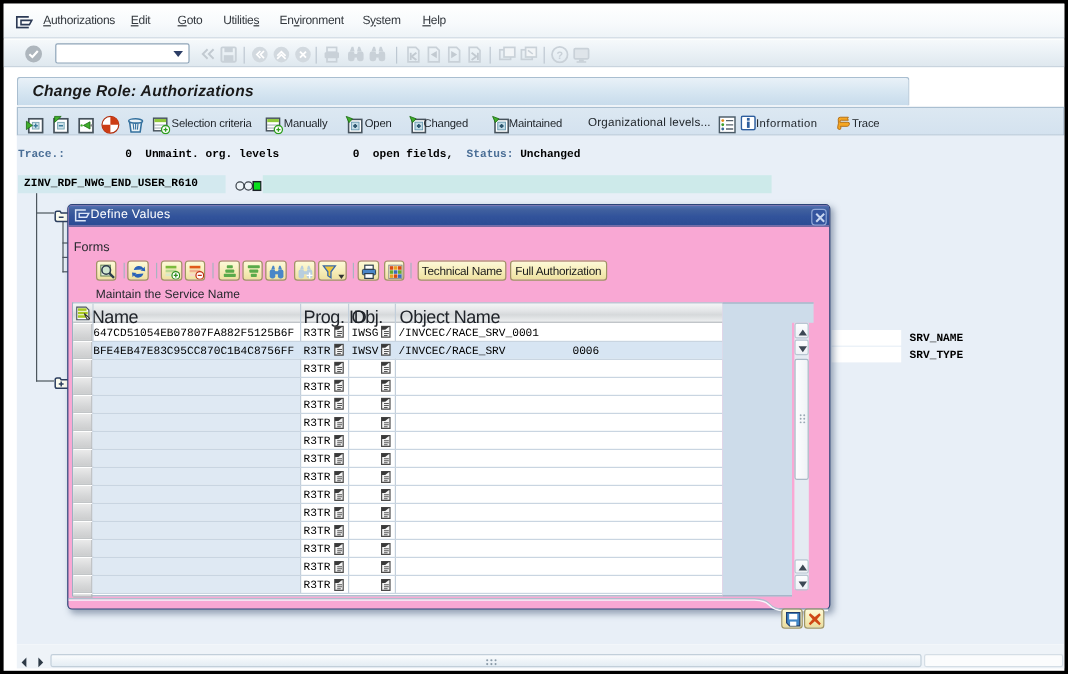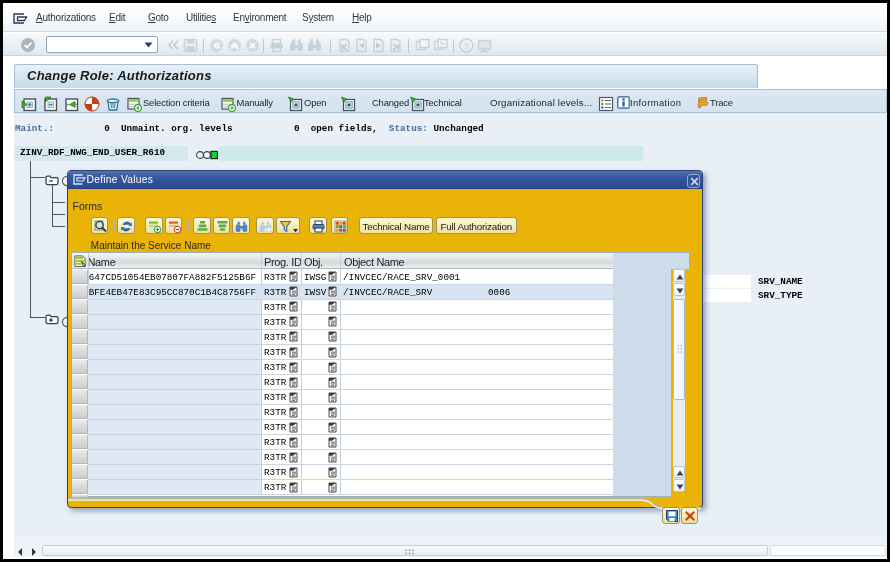--- a/index.html
+++ b/index.html
@@ -15,33 +15,33 @@
 #titletxt{position:absolute;left:12.5px;top:3px;font-size:13px;font-weight:bold;font-style:italic;letter-spacing:0.25px;color:#1a1a1a}
 #apptb{position:absolute;left:10.5px;top:86px;width:873px;height:24px;background:linear-gradient(180deg,#dce8f2 0%,#d4e2ef 100%);border:1px solid #aabfd1}
 .atxt{position:absolute;top:93.5px;font-size:9.4px;letter-spacing:-0.15px;color:#1c2126}
 #content{position:absolute;left:10.5px;top:110px;width:873px;height:424px;background:#e8eff7}
 .monotx{font-family:"Liberation Mono",monospace;font-size:9.3px;font-weight:bold;white-space:pre;color:#000}
 .bluetx{color:#4a6e96}
 .tline{position:absolute;background:#4d565e}
 #botbar{position:absolute;left:10.5px;top:534px;width:873px;height:19.5px;background:#eef3f8}
 #btrack{position:absolute;left:39px;top:541.8px;width:726px;height:11px;background:linear-gradient(180deg,#fafcfd,#e4edf4);border:1px solid #c2cfda;border-radius:2px}
 #brest{position:absolute;left:767px;top:541.8px;width:116px;height:11px;background:#fbfcfd;border:1px solid #d5dee6;border-radius:2px}
-#dlg{position:absolute;left:64px;top:166.5px;width:636px;height:338px;border:1.5px solid #2c4377;border-radius:4px;background:#eab308;box-shadow:3px 3px 5px rgba(70,90,120,0.5)}
+#dlg{position:absolute;left:53px;top:166.5px;width:636px;height:338px;border:1.5px solid #2c4377;border-radius:4px;background:#f9a8d4;box-shadow:3px 3px 5px rgba(70,90,120,0.5)}
 #dlgtitle{position:absolute;left:0;top:0;width:100%;height:18.5px;border-radius:2.5px 2.5px 0 0;background:linear-gradient(180deg,#5574b6 0%,#41619f 20%,#32539b 55%,#2b4c94 100%);border-bottom:1px solid #24407e}
 #dlgtitle span{position:absolute;left:18.5px;top:3.5px;color:#fff;font-size:10.3px;letter-spacing:0.25px}
 #dlgclose{position:absolute;right:2px;top:3.5px;width:13.5px;height:13.5px;background:#34549e;border:1px solid #8fa6d6;border-radius:3px}
 .dlglbl{position:absolute;font-size:10.5px;color:#26292e}
 #typecombo{position:absolute;left:121.5px;top:24px;width:132.5px;height:17px;background:#fff;border:1px solid #7e96ac}
 #typecombo span{position:absolute;left:4px;top:1.5px;font-size:12px;letter-spacing:0.25px;color:#111}
 .ybtn{position:absolute;height:17.5px;background:linear-gradient(180deg,#fdf9d8 0%,#f7eebb 50%,#eee0a0 100%);border:1px solid #9e9464;border-radius:3px}
 .ybtn .lb{position:absolute;left:0;right:0;top:3px;text-align:center;font-size:9.8px;letter-spacing:-0.2px;color:#1a1a1a}
 .isep{position:absolute;width:1px;height:13px;background:#a8b4c0}
 #tbl{position:absolute;left:2.8px;top:81.5px;width:542.2px;height:244.8px;background:#fff;border:1px solid #9db0c2;border-right:none}
 #thead{position:absolute;left:0;top:0;width:541.2px;height:16px;background:linear-gradient(180deg,#f3f5f6 0%,#e4e6e8 38%,#d6d9db 62%,#edeff0 100%);border-bottom:1px solid #b2b7bc}
-.hx{position:absolute;top:2.6px;font-size:11px;letter-spacing:-0.35px;color:#20242a}
+.hx{position:absolute;top:2.6px;font-size:15px;letter-spacing:-0.35px;color:#20242a}
 .selc{position:absolute;left:0;width:16.5px;height:14.1px;background:linear-gradient(180deg,#eaeaea 0%,#d8d9da 55%,#cccdce 100%);border-bottom:1px solid #b4b7ba;border-right:1px solid #b4b7ba}
 .nmc{position:absolute;left:16.5px;width:172.7px;background:#dfe9f3}
 .r2c{position:absolute;left:16.5px;width:524.7px;background:#d7e5f3}
 .rsep{position:absolute;left:16.5px;height:1px;background:#c9d5e1}
 .vl{position:absolute;width:1px;background:#c3cfdb}
 .cell{position:absolute;font-family:"Liberation Mono",monospace;font-size:9.3px;white-space:pre;color:#000}
 #tfiller{position:absolute;left:545px;top:81.5px;width:57.5px;height:244.8px;background:#cddcea;border-top:1px solid #9db0c2;border-bottom:1px solid #9db0c2}
 #thext{position:absolute;left:602.5px;top:81.5px;width:18.4px;height:17px;background:#cddcea;border-top:1px solid #9db0c2}
 .sbtn{position:absolute;left:604.8px;width:12.4px;background:linear-gradient(180deg,#fcfdfe,#eef2f6);border:1px solid #b9c6d2;border-radius:2px}
 #strack{position:absolute;left:604.8px;top:98.9px;width:12.4px;height:222px;background:#e4ebf2}
@@ -204,48 +204,48 @@
       <path d="M9 7.4 L9 10.6 M7.4 9 L10.6 9" stroke="#2e566e" stroke-width="1.5"></path>
       <path d="M1.5 1 L6.8 3 L3.8 6.2 Z" fill="#3fae2a" stroke="#1e6e14" stroke-width="0.7"></path>
     </svg>
     <div class="atxt" style="left:301px">Open</div>
     <svg class="abs" style="left:337px;top:92.5px" width="16" height="16" viewBox="0 0 16 16">
       <rect x="3.5" y="3.5" width="11" height="11" fill="#fff" stroke="#46525c" stroke-width="1.3"></rect>
       <rect x="5.8" y="5.8" width="6.4" height="6.4" fill="#c2dce6" stroke="#6a9ab0" stroke-width="0.8"></rect>
       <path d="M9 7.4 L9 10.6 M7.4 9 L10.6 9" stroke="#2e566e" stroke-width="1.5"></path>
       <path d="M1.5 1 L6.8 3 L3.8 6.2 Z" fill="#3fae2a" stroke="#1e6e14" stroke-width="0.7"></path>
     </svg>
-    <div class="atxt" style="left:369px">Changed</div>
+    <div class="atxt" style="left:350px">Changed</div>
     <svg class="abs" style="left:406px;top:92.5px" width="16" height="16" viewBox="0 0 16 16">
       <rect x="3.5" y="3.5" width="11" height="11" fill="#fff" stroke="#46525c" stroke-width="1.3"></rect>
       <rect x="5.8" y="5.8" width="6.4" height="6.4" fill="#c2dce6" stroke="#6a9ab0" stroke-width="0.8"></rect>
       <path d="M9 7.4 L9 10.6 M7.4 9 L10.6 9" stroke="#2e566e" stroke-width="1.5"></path>
       <path d="M1.5 1 L6.8 3 L3.8 6.2 Z" fill="#3fae2a" stroke="#1e6e14" stroke-width="0.7"></path>
     </svg>
-    <div class="atxt" style="left:421px">Technical</div>
+    <div class="atxt" style="left:421px">Maintained</div>
     <div class="atxt" style="left:487px;letter-spacing:0.18px;font-size:9.7px">Organizational levels...</div>
     <svg class="abs" style="left:595px;top:92.5px" width="16" height="16" viewBox="0 0 16 16">
       <rect x="1.5" y="1.5" width="13" height="13" fill="#fff" stroke="#4a5a66" stroke-width="1.2"></rect>
       <circle cx="4.3" cy="4.5" r="1.2" fill="#e08a1a"></circle>
       <circle cx="4.3" cy="8" r="1.2" fill="#3f9e2a"></circle>
       <circle cx="4.3" cy="11.5" r="1.2" fill="#3a6a9a"></circle>
       <path d="M7 4.5 L13 4.5 M7 8 L13 8 M7 11.5 L13 11.5" stroke="#55626c" stroke-width="1.1"></path>
     </svg>
     <svg class="abs" style="left:613.5px;top:92.5px" width="13" height="13" viewBox="0 0 16 16">
       <rect x="1" y="1" width="14" height="14" rx="1.5" fill="#fff" stroke="#2e5e9e" stroke-width="1.5"></rect>
       <rect x="6.7" y="2.8" width="2.8" height="2.8" fill="#2e5e9e"></rect>
       <rect x="6.7" y="6.6" width="2.8" height="6.4" fill="#2e5e9e"></rect>
     </svg>
     <div class="atxt" style="left:627px;letter-spacing:0.4px">Information</div>
     <svg class="abs" style="left:693px;top:92.5px" width="13.5" height="13.5" viewBox="0 0 16 16">
       <path d="M3 4 Q3 2 5 2 L13 2 Q11.5 3.5 13 5 L6 5 Q4.5 5 4.7 7 L12.5 7 Q14.5 7 14 9 Q13.5 11 12 11 L5 11 Q6.5 12.5 5 14 L4 14 Q2 14 2.5 11.5 L3.2 8 Z" fill="#f5a623" stroke="#b06a10" stroke-width="0.9"></path>
     </svg>
     <div class="atxt" style="left:707px">Trace</div>
     <div id="content"></div>
-    <div class="abs monotx" style="left:12px;top:119.5px"><span class="bluetx">Maint.:</span>         0  Unmaint. org. levels           0  open fields,  <span class="bluetx">Status:</span> Unchanged</div>
+    <div class="abs monotx" style="left:12px;top:119.5px"><span class="bluetx">Trace.:</span>         0  Unmaint. org. levels           0  open fields,  <span class="bluetx">Status:</span> Unchanged</div>
     <div class="abs" style="left:12px;top:142.5px;width:173px;height:15px;background:#d3e9ef"></div>
     <div class="abs monotx" style="left:17px;top:143.8px">ZINV_RDF_NWG_END_USER_R610</div>
     <svg class="abs" style="left:192.5px;top:147px" width="22" height="10" viewBox="0 0 22 10">
       <circle cx="4" cy="5" r="3.4" fill="#eef4f8" stroke="#3c444c" stroke-width="1.1"></circle>
       <circle cx="11" cy="5" r="3.4" fill="#eef4f8" stroke="#3c444c" stroke-width="1.1"></circle>
       <rect x="15" y="1.4" width="6.4" height="7.2" fill="#0ae01e" stroke="#1c2228" stroke-width="1.2"></rect>
     </svg>
     <div class="abs" style="left:216px;top:142.5px;width:424px;height:15px;background:#cdeaea"></div>
     <div class="tline" style="left:27px;top:158px;width:1.2px;height:157px"></div>
     <div class="tline" style="left:27px;top:174px;width:15px;height:1.2px"></div>

